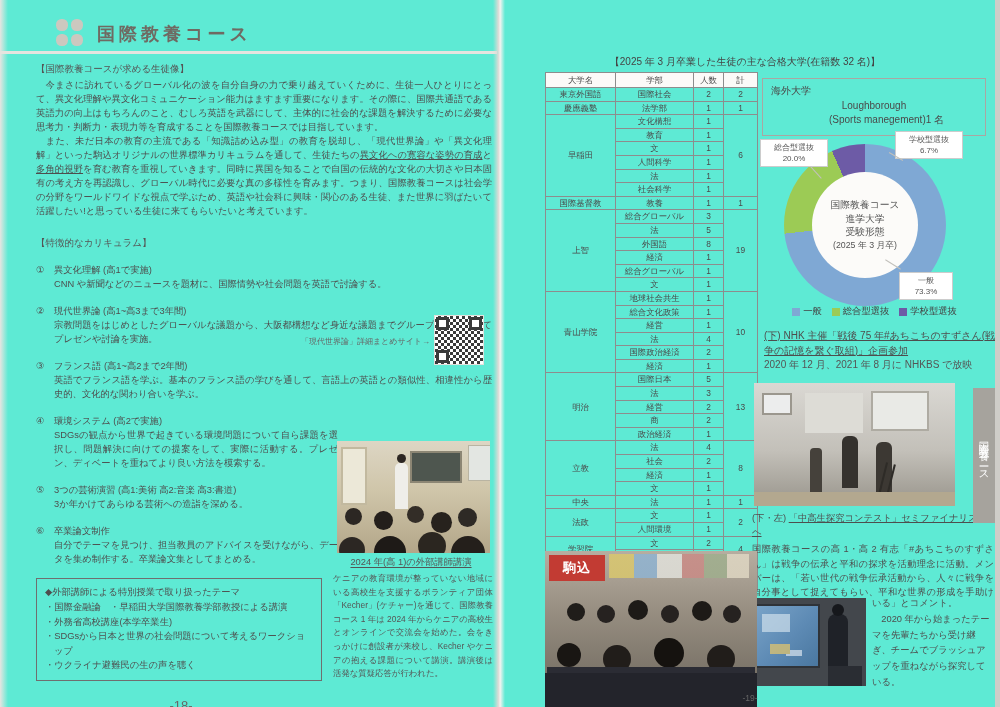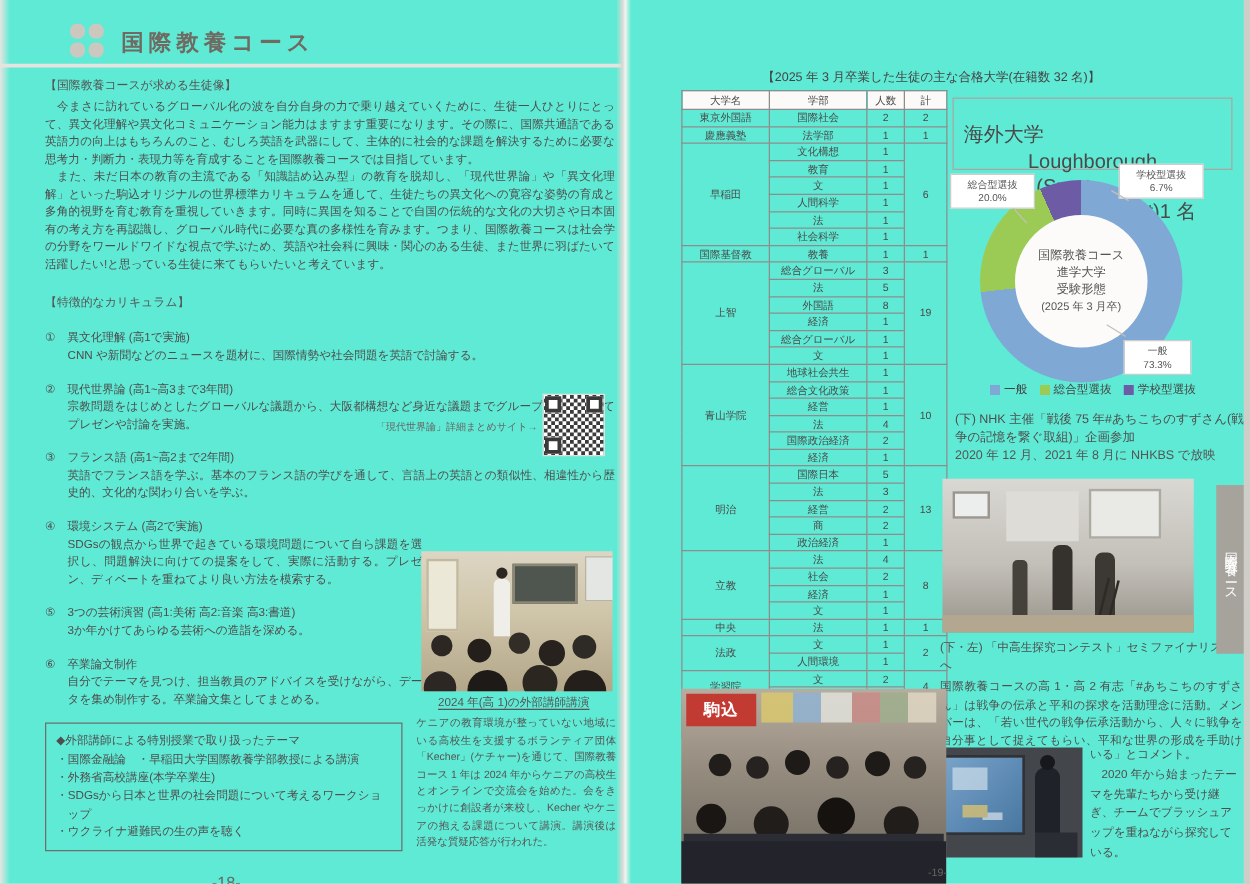--- a/index.html
+++ b/index.html
@@ -19,21 +19,21 @@
   .dots { position:absolute; left:56px; top:19px; width:28px; height:28px; display:grid;
     grid-template-columns:12px 12px; grid-template-rows:12px 12px; gap:3px; }
   .dots span { width:12px; height:12px; border-radius:45%; background:#ccc8bf; }
   .page-title { position:absolute; left:97px; top:22px; font-size:18px; font-weight:bold;
     color:#6f6a62; letter-spacing:4px; }
   .rule { position:absolute; left:0; top:51px; width:497px; height:3px; background:#e6e4df; }
 
   .textcol { position:absolute; left:36px; top:62px; width:456px; font-size:9.3px; line-height:14px; }
   .sec-h { font-size:9.5px; color:#555; margin-bottom:2px; }
   .para { text-align:justify; }
-  .u { text-underline-offset:1px; }
+  .u { text-decoration:underline; text-underline-offset:1px; }
   #curr-h { margin-top:18px; }
   .cur-item { margin-top:13px; }
   .cur-item.narrow { width:302px; }
   .cur-title { display:flex; }
   .cur-num { width:18px; flex:0 0 18px; }
   .cur-body { padding-left:18px; text-align:justify; }
   .themes-box { margin-top:12px; width:286px; border:1px solid #6f6f6f; padding:6px 8px 7px 8px; }
   .theme-item { padding-left:9px; text-indent:-9px; line-height:14.6px; }
   .themes-h { line-height:15px; }
 
@@ -69,21 +69,21 @@
   
   .results { position:absolute; left:45px; top:72px; border-collapse:collapse;
     font-size:8.4px; color:#4a4a4a; table-layout:fixed; }
   .results th, .results td { border:1px solid #8d8d8d; text-align:center; padding:0;
     height:12.6px; line-height:12.6px; overflow:hidden; white-space:nowrap; }
   .results th { height:14px; line-height:14px; background:#fbfaf8; font-weight:normal; }
   .col-uni { width:70px; } .col-dept { width:78px; } .col-n { width:30px; } .col-t { width:34px; }
 
   
   .overseas { position:absolute; left:262px; top:78px; width:224px; height:58px;
-    border:1px solid #a9a7a2; padding:19px 8px; font-size:16px; color:#4a4a4a; }
+    border:1px solid #a9a7a2; padding:5px 8px; font-size:10px; color:#4a4a4a; }
   .overseas .l2 { margin-top:2px;text-align:center; }
   .overseas .l3 { margin-top:2px; padding-left:58px; }
 
   
   .donut-wrap { position:absolute; left:284px; top:144px; width:162px; height:162px; }
   .donut { position:absolute; inset:0; border-radius:50%; }
   .donut-hole { position:absolute; left:28px; top:28px; width:106px; height:106px; border-radius:50%;
     background:#fcfbf9; display:flex; flex-direction:column; align-items:center; justify-content:center; }
   .donut-hole div { font-size:9.8px; color:#555; line-height:13.5px; }
   .donut-hole div:last-child { font-size:8.8px; }

